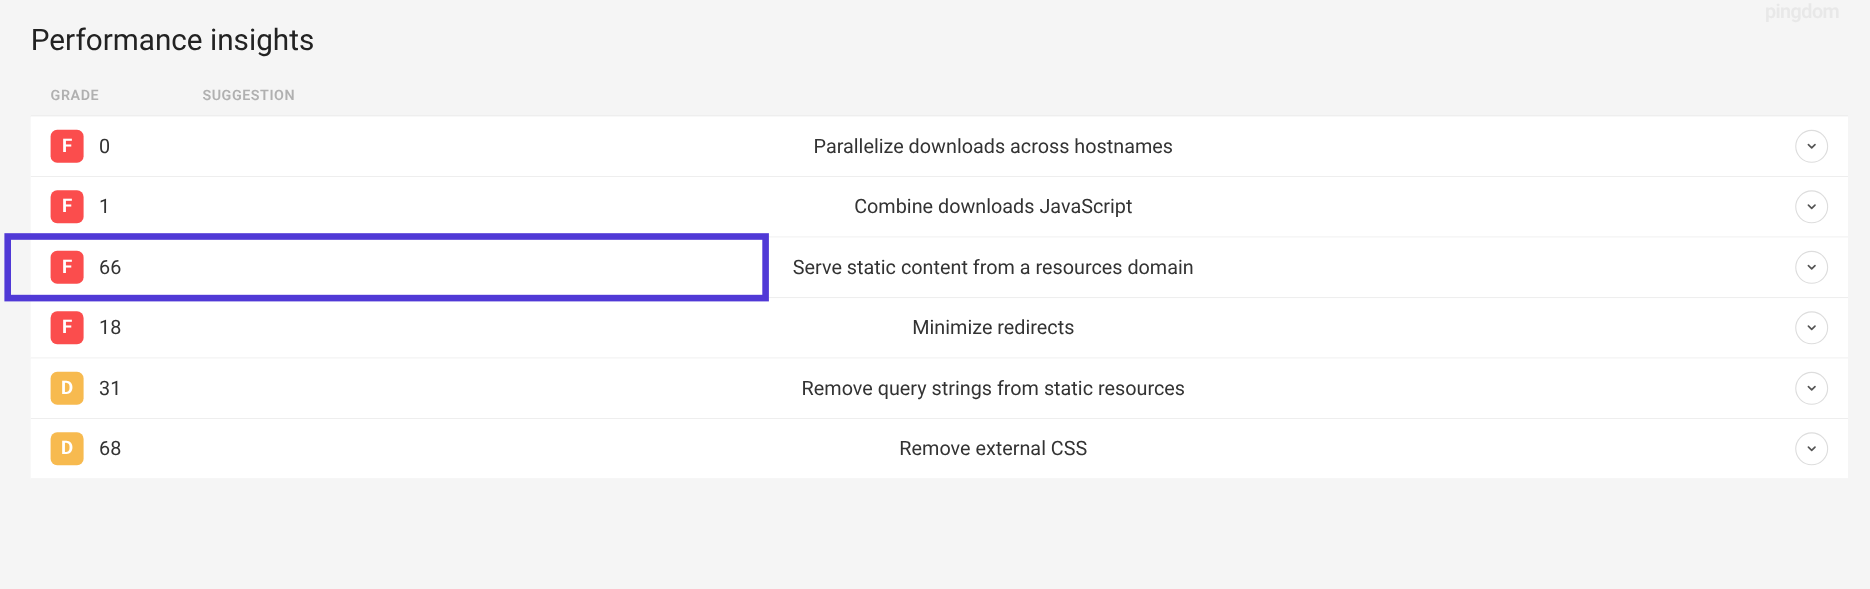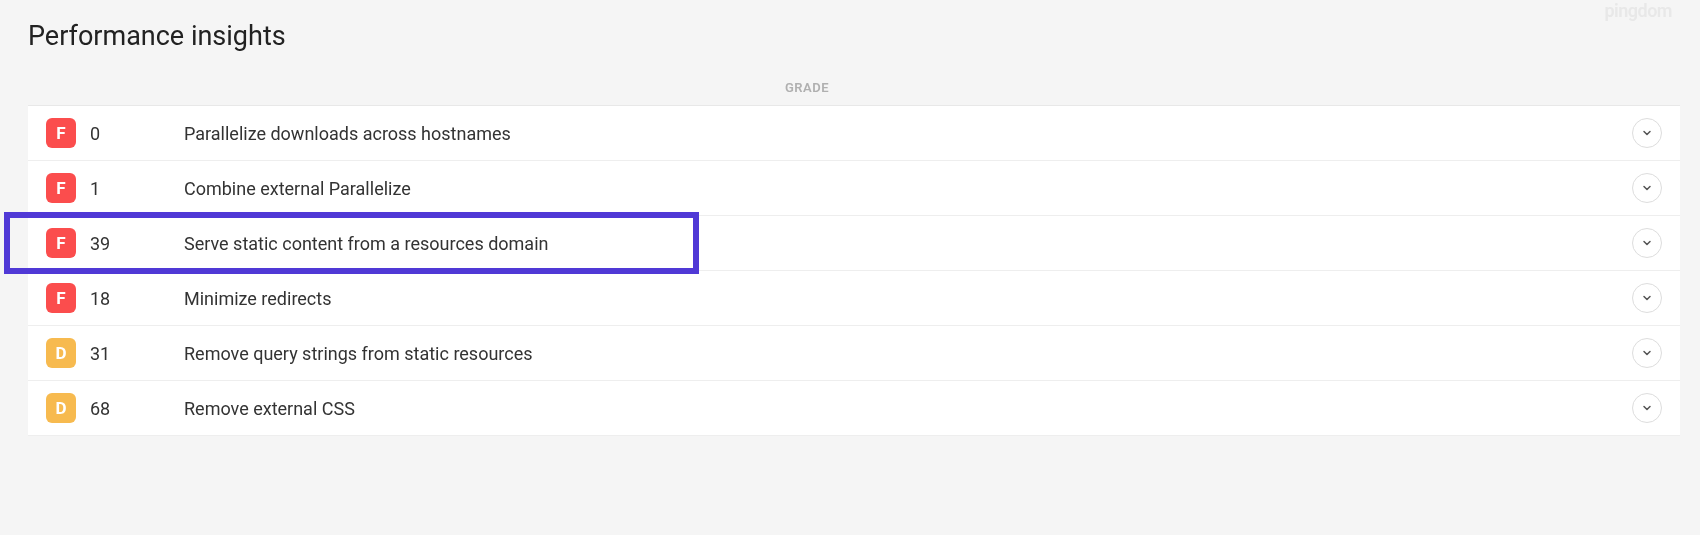--- a/index.html
+++ b/index.html
@@ -79,20 +79,21 @@
       background: #f7ba4f;
     }
     .grade-score {
       font-size: 18px;
       color: #333;
     }
     .suggestion-cell {
       flex: 1;
       font-size: 18px;
       color: #333;
+      text-align: center;
     }
     .expand-cell {
       width: 40px;
       display: flex;
       justify-content: flex-end;
     }
     .expand-btn {
       width: 30px;
       height: 30px;
       border-radius: 50%;
@@ -132,20 +133,21 @@
 </head>
 <body>
 
 <div class="watermark">pingdom</div>
 
 <div class="container">
   <h2 class="title">Performance insights</h2>
 
   <div class="table-header">
     <div class="col-grade">GRADE</div>
+    <div class="col-suggestion">SUGGESTION</div>
   </div>
 
   <div class="rows" id="rows-container">
       <div class="row">
         <div class="grade-cell">
           <div class="grade-badge grade-F">F</div>
           <div class="grade-score">0</div>
         </div>
         <div class="suggestion-cell">Parallelize downloads across hostnames</div>
         <div class="expand-cell">
@@ -154,33 +156,33 @@
               <polyline points="6 9 12 15 18 9"></polyline>
             </svg>
           </div>
         </div>
       </div>
       <div class="row">
         <div class="grade-cell">
           <div class="grade-badge grade-F">F</div>
           <div class="grade-score">1</div>
         </div>
-        <div class="suggestion-cell">Combine external Parallelize</div>
+        <div class="suggestion-cell">Combine downloads JavaScript</div>
         <div class="expand-cell">
           <div class="expand-btn">
             <svg viewBox="0 0 24 24" fill="none" stroke="#555" stroke-width="3" stroke-linecap="round" stroke-linejoin="round">
               <polyline points="6 9 12 15 18 9"></polyline>
             </svg>
           </div>
         </div>
       </div>
       <div class="row highlighted">
         <div class="grade-cell">
           <div class="grade-badge grade-F">F</div>
-          <div class="grade-score">39</div>
+          <div class="grade-score">66</div>
         </div>
         <div class="suggestion-cell">Serve static content from a resources domain</div>
         <div class="expand-cell">
           <div class="expand-btn">
             <svg viewBox="0 0 24 24" fill="none" stroke="#555" stroke-width="3" stroke-linecap="round" stroke-linejoin="round">
               <polyline points="6 9 12 15 18 9"></polyline>
             </svg>
           </div>
         </div>
         <div class="highlight-box"></div>

